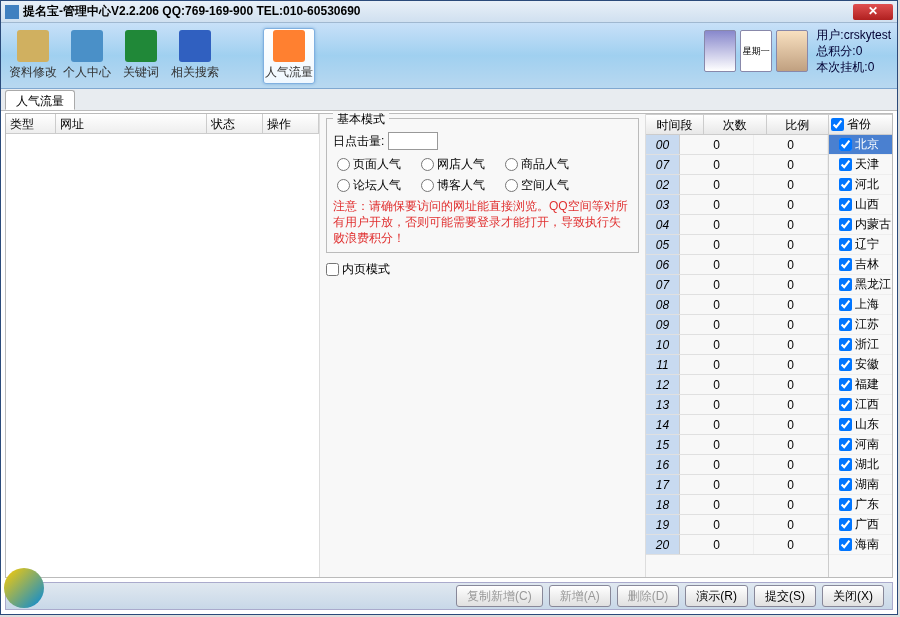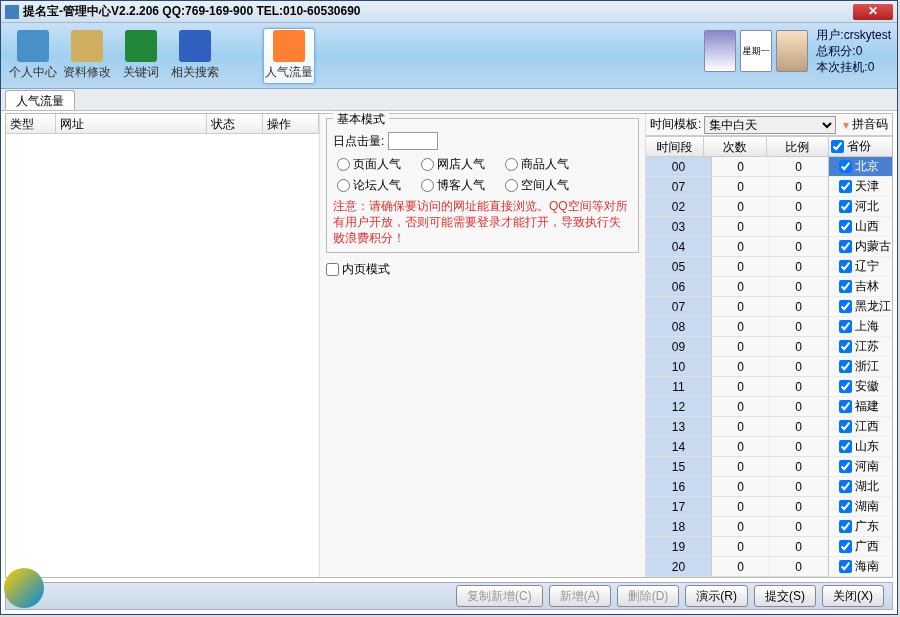--- a/index.html
+++ b/index.html
@@ -33,21 +33,21 @@
 .radio-row { display: flex; gap: 20px; margin-bottom: 4px; padding-left: 4px;}
 .warning { color: #e03030; font-size: 12px; line-height: 16px; }
 .inner-mode-row { display:flex; align-items:center; gap:0; }
 .right-col { width: 246px; display: flex; flex-direction: column; }
 .time-row { height: 22px; display: flex; align-items: center; padding: 2px 4px; border-bottom: 1px solid #ccc; gap:3px;}
 .time-row select { border: 1px solid #999; height: 18px; font-size:12px; flex:1; }
 .time-tbl-wrap { flex: 1; display: flex; overflow: hidden; border-top:1px solid #ccc;}
 .time-tbl { flex: 1; overflow-y: auto; }
 .ttbl-head { display: flex; height: 20px; background: linear-gradient(#fff,#e8e8e8); border-bottom: 1px solid #ccc; }
 .ttbl-row { display: flex; height: 20px; border-bottom: 1px solid #e0e0e0; }
-.ttbl-row .c1 { width: 66px; text-align: center; background: #c8daf0; border-right: 1px solid #ccc; line-height: 20px; }
+.ttbl-row .c1 { width: 34px; text-align: center; background: #c8daf0; border-right: 1px solid #ccc; line-height: 20px; font-style: italic; }
 .ttbl-row .c2, .ttbl-row .c3 { flex: 1; text-align: center; border-right: 1px solid #eee; line-height: 20px; }
 .prov-col { width: 64px; border-left: 1px solid #ccc; overflow-y: auto; }
 .prov-head { height: 20px; background: linear-gradient(#fff,#e8e8e8); border-bottom: 1px solid #ccc; display: flex; align-items: center; padding-left: 2px; }
 .prov-row { height: 20px; display: flex; align-items: center; padding-left: 10px; border-bottom: 1px solid #eee; }
 .prov-row.hl { background: #4a80d0; color: #fff; }
 .footer { position: absolute; left: 4px; right: 4px; bottom: 4px; height: 28px; background: linear-gradient(#e0e8f0,#c8d8e8); border: 1px solid #aac; display: flex; align-items: center; justify-content: flex-end; padding: 0 8px; gap: 6px; }
 .footer .btn { height: 22px; padding: 0 10px; border: 1px solid #889; background: linear-gradient(#fff,#e0e0e0); border-radius: 3px; cursor: pointer; line-height: 20px; }
 .footer .btn[disabled] { color: #999; }
 .watermark { position: absolute; left: 4px; bottom: 6px; width: 170px; height: 46px; z-index: 10; display: flex; align-items: center; }
 .wm-logo { width: 40px; height: 40px; background: linear-gradient(135deg,#ffcc00,#0088dd); border-radius: 50%; }
@@ -61,26 +61,26 @@
 
 <div class="window">
   <div class="titlebar">
     <div class="ticon"></div>
     <div class="ttext">提名宝-管理中心V2.2.206    QQ:769-169-900   TEL:010-60530690</div>
     <div class="close-x">✕</div>
   </div>
 
   <div class="ribbon">
     <div class="ribbon-btn">
+        <div class="ribbon-icon" style="background:#d0b060;"></div>
+        <div class="lbl">资料修改</div>
+      </div>
+      <div class="ribbon-btn">
         <div class="ribbon-icon" style="background:#4a90c8;"></div>
         <div class="lbl">个人中心</div>
-      </div>
-      <div class="ribbon-btn">
-        <div class="ribbon-icon" style="background:#d0b060;"></div>
-        <div class="lbl">资料修改</div>
       </div>
       <div class="ribbon-btn">
         <div class="ribbon-icon" style="background:#208838;"></div>
         <div class="lbl">关键词</div>
       </div>
       <div class="ribbon-btn">
         <div class="ribbon-icon" style="background:#3060c0;"></div>
         <div class="lbl">相关搜索</div>
       </div>
       <div class="ribbon-spacer"></div>
@@ -136,26 +136,20 @@
           <div class="warning">注意：请确保要访问的网址能直接浏览。QQ空间等对所有用户开放，否则可能需要登录才能打开，导致执行失败浪费积分！</div>
         </div>
       </div>
       <div class="inner-mode-row">
         <input type="checkbox" style="">
         <span>内页模式</span>
       </div>
     </div>
 
     <div class="right-col">
-      <div class="time-row">
-        <span>时间模板:</span>
-        <select><option>集中白天</option></select>
-        <span style="font-size:12px;padding-left:4px;color:#ff8030;">▾</span>
-        <span>拼音码</span>
-      </div>
       <div class="time-tbl-wrap">
         <div class="time-tbl">
           <div class="ttbl-head">
             <div class="c1" style="width:58px;text-align:center;border-right:1px solid #ccc;line-height:20px">时间段</div>
             <div style="flex:1;text-align:center;border-right:1px solid #ccc;line-height:20px">次数</div>
             <div style="flex:1;text-align:center;line-height:20px">比例</div>
           </div>
           <div id="time-rows">
               <div class="ttbl-row">
                 <div class="c1">00</div>

